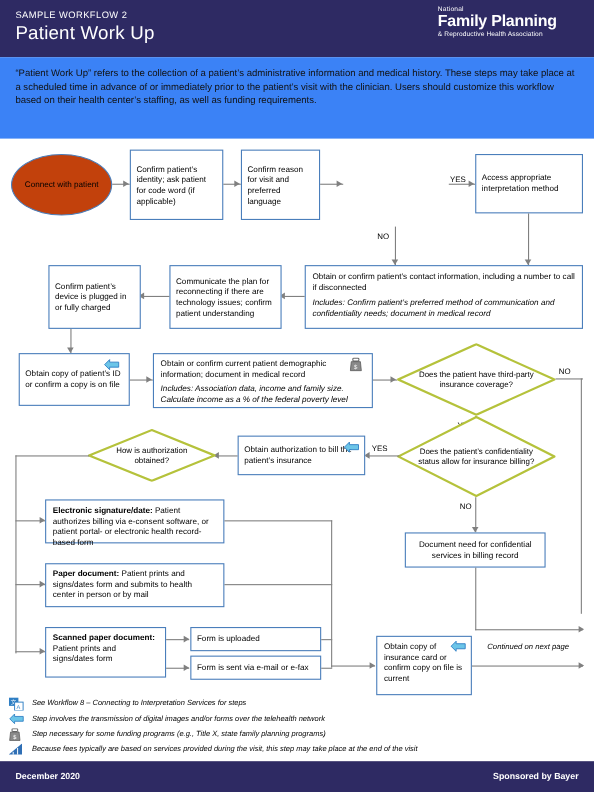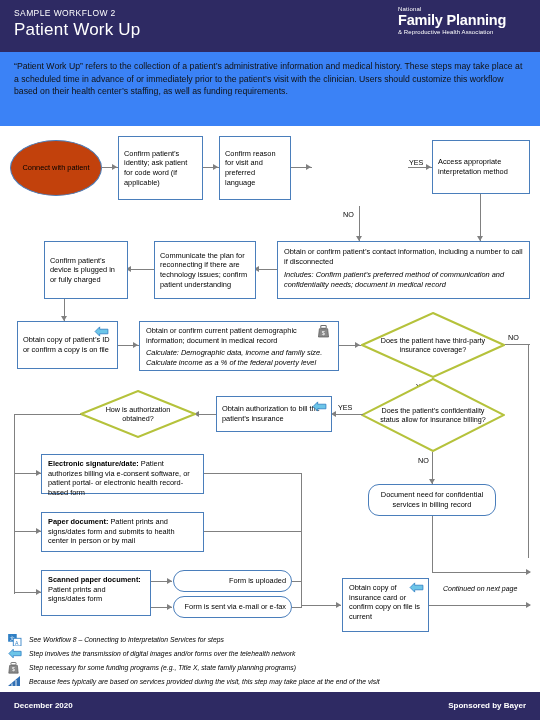--- a/index.html
+++ b/index.html
@@ -42,21 +42,21 @@
 
   
   .canvas{position:absolute;left:0;top:126px;width:540px;height:510px;}
 
   .node{
     position:absolute;box-sizing:border-box;
     border:1.4px solid #4a7ebb;background:#ffffff;
     font-size:7.4px;line-height:9.6px;color:#000;
     padding:4px 5px;
   }
-  .node.center{display:flex;align-items:center;justify-content:flex-end;text-align:center;border-radius:11px;}
+  .node.center{display:flex;align-items:center;justify-content:flex-start;text-align:center;}
   .node.vcenter{display:flex;align-items:center;}
   .ellipse{
     position:absolute;box-sizing:border-box;
     border:1.4px solid #4a7ebb;background:#c2410c;border-radius:50%;
     display:flex;align-items:center;justify-content:center;text-align:center;
     font-size:7.4px;line-height:9.6px;color:#000;
   }
   .ital{font-style:italic;}
   .bold{font-weight:bold;}
 
@@ -187,21 +187,21 @@
       <svg class="ico ico-tele" style="left:76px;top:4px;" viewBox="0 0 16 12">
         <path d="M6 1 L1 6 L6 11 L6 8.5 L15 8.5 L15 3.5 L6 3.5 Z" fill="#6cc5e8" stroke="#2f7fc4" stroke-width="0.9"></path>
       </svg>
     </div>
 
     <div class="ln lnh" style="left:118px;top:219px;width:21px;"></div>
     <div class="arw r" style="left:133px;top:216px;"></div>
 
     <div class="node" style="left:139px;top:195px;width:200px;height:50px;padding:4px 6px;">
       <div>Obtain or confirm current patient demographic information; document in medical record</div>
-      <div class="ital" style="margin-top:3px;">Calculate: Demographic data, income and family size.</div>
+      <div class="ital" style="margin-top:3px;">Includes: Association data, income and family size.</div>
       <div class="ital">Calculate income as a % of the federal poverty level</div>
       <svg class="ico ico-money" style="left:178px;top:3px;" viewBox="0 0 12 14">
         <rect x="3" y="0.5" width="6" height="3" rx="1" fill="none" stroke="#6b6b6b" stroke-width="1.1"></rect>
         <path d="M1.5 4 L10.5 4 L11.5 13 L0.5 13 Z" fill="#8a8a8a" stroke="#5a5a5a" stroke-width="0.8"></path>
         <text x="4.2" y="11" font-size="6" fill="#ffffff" font-family="Liberation Sans, sans-serif">$</text>
       </svg>
     </div>
 
     <div class="ln lnh" style="left:339px;top:219px;width:22px;"></div>
     <div class="arw r" style="left:355px;top:216px;"></div>

